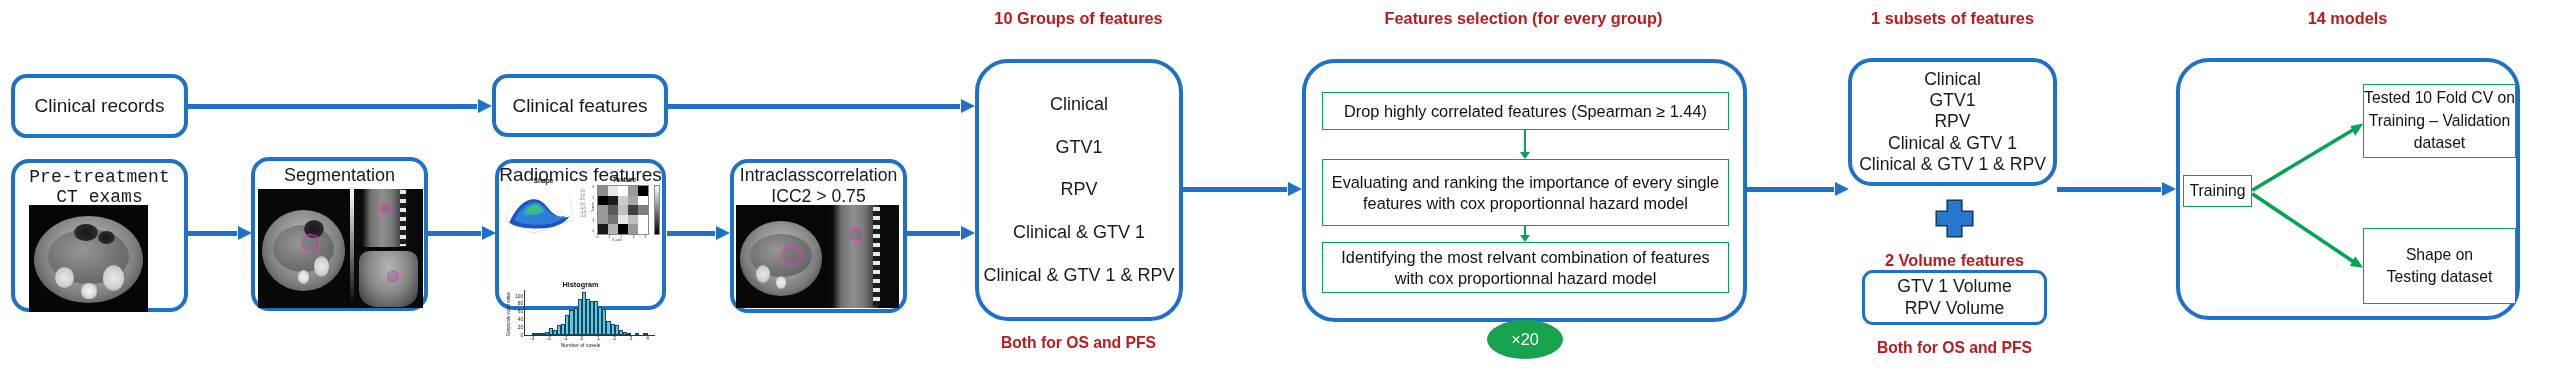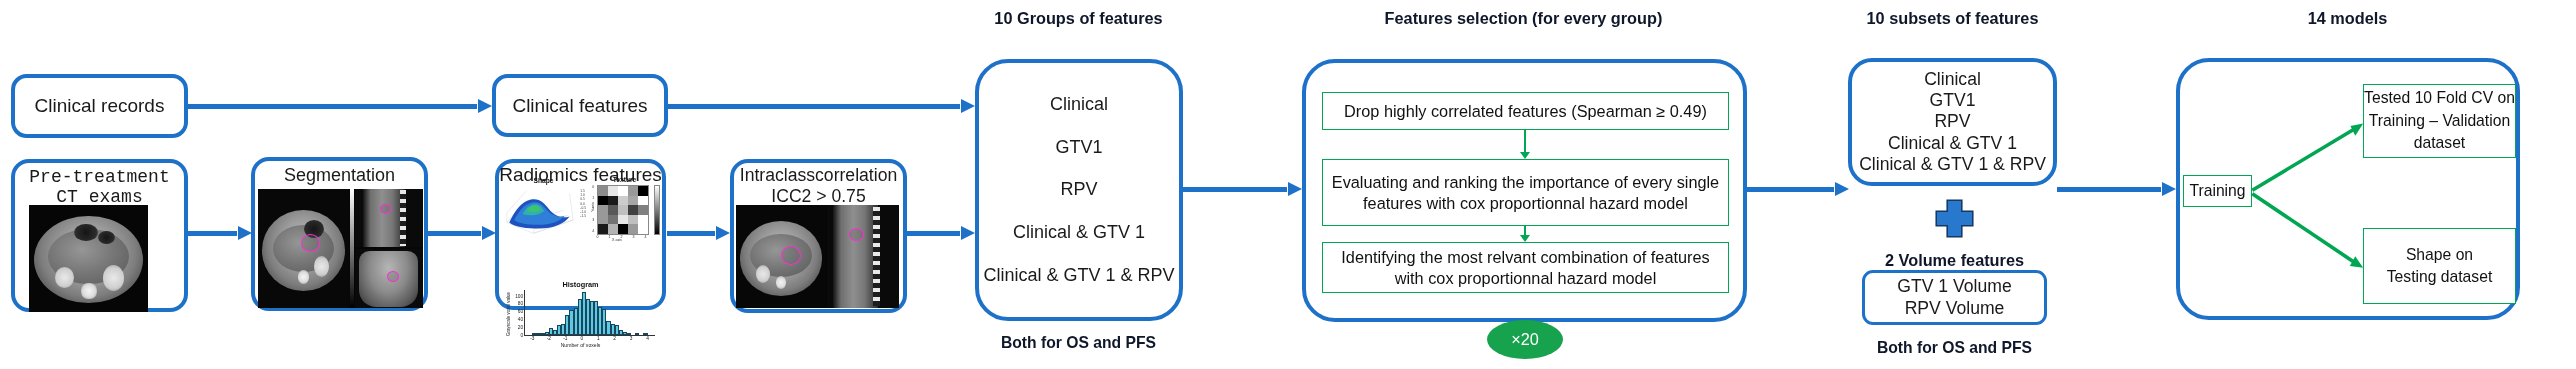--- a/index.html
+++ b/index.html
@@ -3,21 +3,21 @@
 <meta charset="utf-8">
 <style>
   html,body{margin:0;padding:0;background:#ffffff;}
   body{width:2576px;height:370px;position:relative;font-family:"Liberation Sans",sans-serif;color:#1a1a1a;}
   .abs{position:absolute;}
   
   .bluebox{position:absolute;border:4.2px solid #1E71C8;border-radius:15.7px;background:#fff;box-sizing:border-box;}
   .bigbox{position:absolute;border:4.2px solid #1E71C8;border-radius:33px;background:#fff;box-sizing:border-box;}
   .boxlabel{display:flex;align-items:center;justify-content:center;text-align:center;}
   
-  .navy{position:absolute;color:#0f172a;font-weight:600;font-size:16.3px;text-align:center;white-space:nowrap;}
+  .navy{position:absolute;color:#b91c1c;font-weight:600;font-size:16.3px;text-align:center;white-space:nowrap;}
   
   .harrow{position:absolute;height:5.4px;background:#1E71C8;}
   .harrow::after{content:'';position:absolute;right:-14.5px;top:-4.8px;width:0;height:0;
     border-left:14.5px solid #1E71C8;border-top:7.6px solid transparent;border-bottom:7.6px solid transparent;}
   
   .greenbox{position:absolute;border:1.8px solid #00A651;background:#fff;box-sizing:border-box;
     display:flex;align-items:center;justify-content:center;text-align:center;font-size:16.3px;line-height:21px;color:#111;}
   .varrow{position:absolute;width:1.8px;background:#00A651;}
   .varrow::after{content:'';position:absolute;bottom:-7.3px;left:-4.2px;width:0;height:0;
     border-top:7.3px solid #00A651;border-left:5.1px solid transparent;border-right:5.1px solid transparent;}
@@ -57,21 +57,21 @@
   .tinytick{position:absolute;font-size:3.6px;color:#333;}
   .shape-ticks{position:absolute;display:flex;flex-direction:column;font-size:3.3px;color:#444;line-height:4.2px;}
   
   svg{display:block;}
 </style>
 </head>
 <body>
 
 <div class="navy" style="left:927px;top:8.5px;width:303px;">10 Groups of features</div>
 <div class="navy" style="left:1372px;top:8.5px;width:303px;">Features selection (for every group)</div>
-<div class="navy" style="left:1801px;top:8.5px;width:303px;">10 subsets of features</div>
+<div class="navy" style="left:1801px;top:8.5px;width:303px;">1 subsets of features</div>
 <div class="navy" style="left:2196px;top:8.5px;width:303px;">14 models</div>
 
 <div class="bluebox boxlabel" style="left:11px;top:74px;width:177px;height:64px;font-size:19px;">
   <span>Clinical records</span>
 </div>
 <div class="harrow" style="left:188px;top:104px;width:289px;"></div>
 <div class="bluebox boxlabel" style="left:492px;top:74px;width:176px;height:63px;font-size:19px;">
   <span>Clinical features</span>
 </div>
 <div class="harrow" style="left:668px;top:104px;width:292px;"></div>
@@ -278,21 +278,21 @@
   <span>RPV</span>
   <span>Clinical &amp; GTV 1</span>
   <span>Clinical &amp; GTV 1 &amp; RPV</span>
 </div>
 <div class="navy" style="left:927px;top:334px;width:303px;font-size:15.7px;">Both for OS and PFS</div>
 
 <div class="harrow" style="left:1182px;top:187px;width:105px;"></div>
 
 <div class="bigbox" style="left:1302px;top:59px;width:445px;height:263px;"></div>
 <div class="greenbox" style="left:1322px;top:92px;width:407px;height:38px;">
-  <span>Drop highly correlated features (Spearman ≥ 0.49)</span>
+  <span>Drop highly correlated features (Spearman ≥ 1.44)</span>
 </div>
 <div class="varrow" style="left:1524px;top:130px;height:22px;"></div>
 <div class="greenbox" style="left:1322px;top:159px;width:407px;height:67px;padding:0 8.5px;">
   <span>Evaluating and ranking the importance of every single features with cox proportionnal hazard model</span>
 </div>
 <div class="varrow" style="left:1524px;top:225px;height:9.7px;"></div>
 <div class="greenbox" style="left:1322px;top:242px;width:407px;height:51px;padding:0 8.5px;">
   <span>Identifying the most relvant combination of features with cox proportionnal hazard model</span>
 </div>
 <div class="oval" style="left:1487px;top:320px;width:76px;height:39px;">

